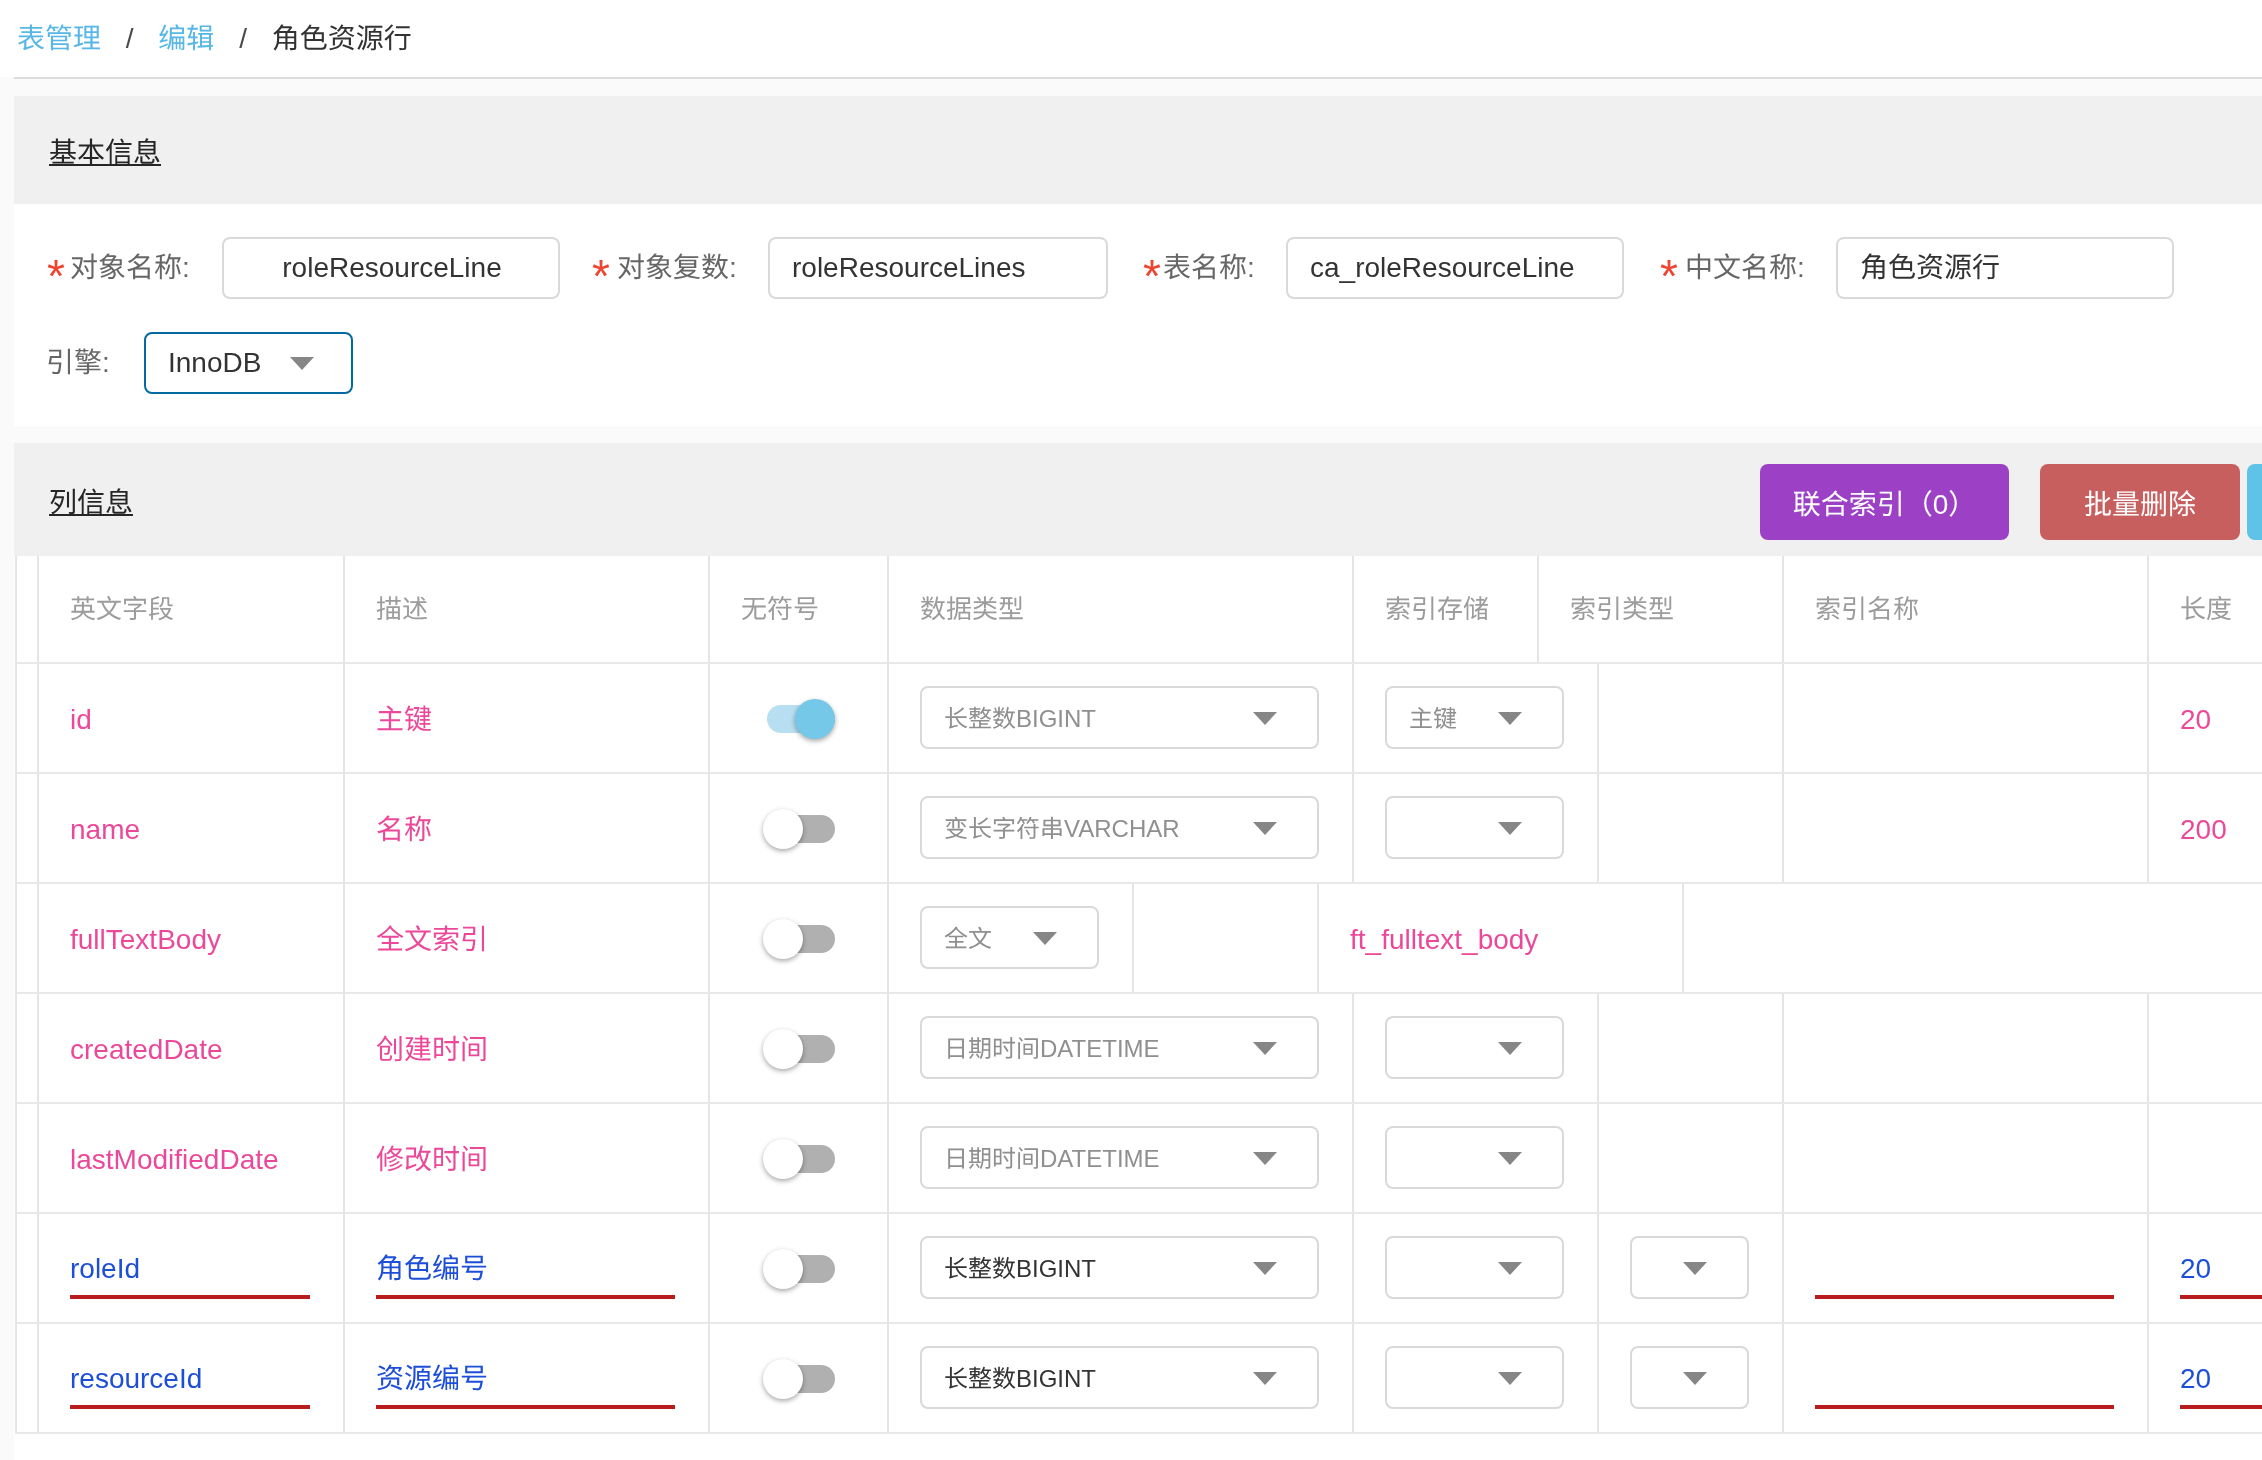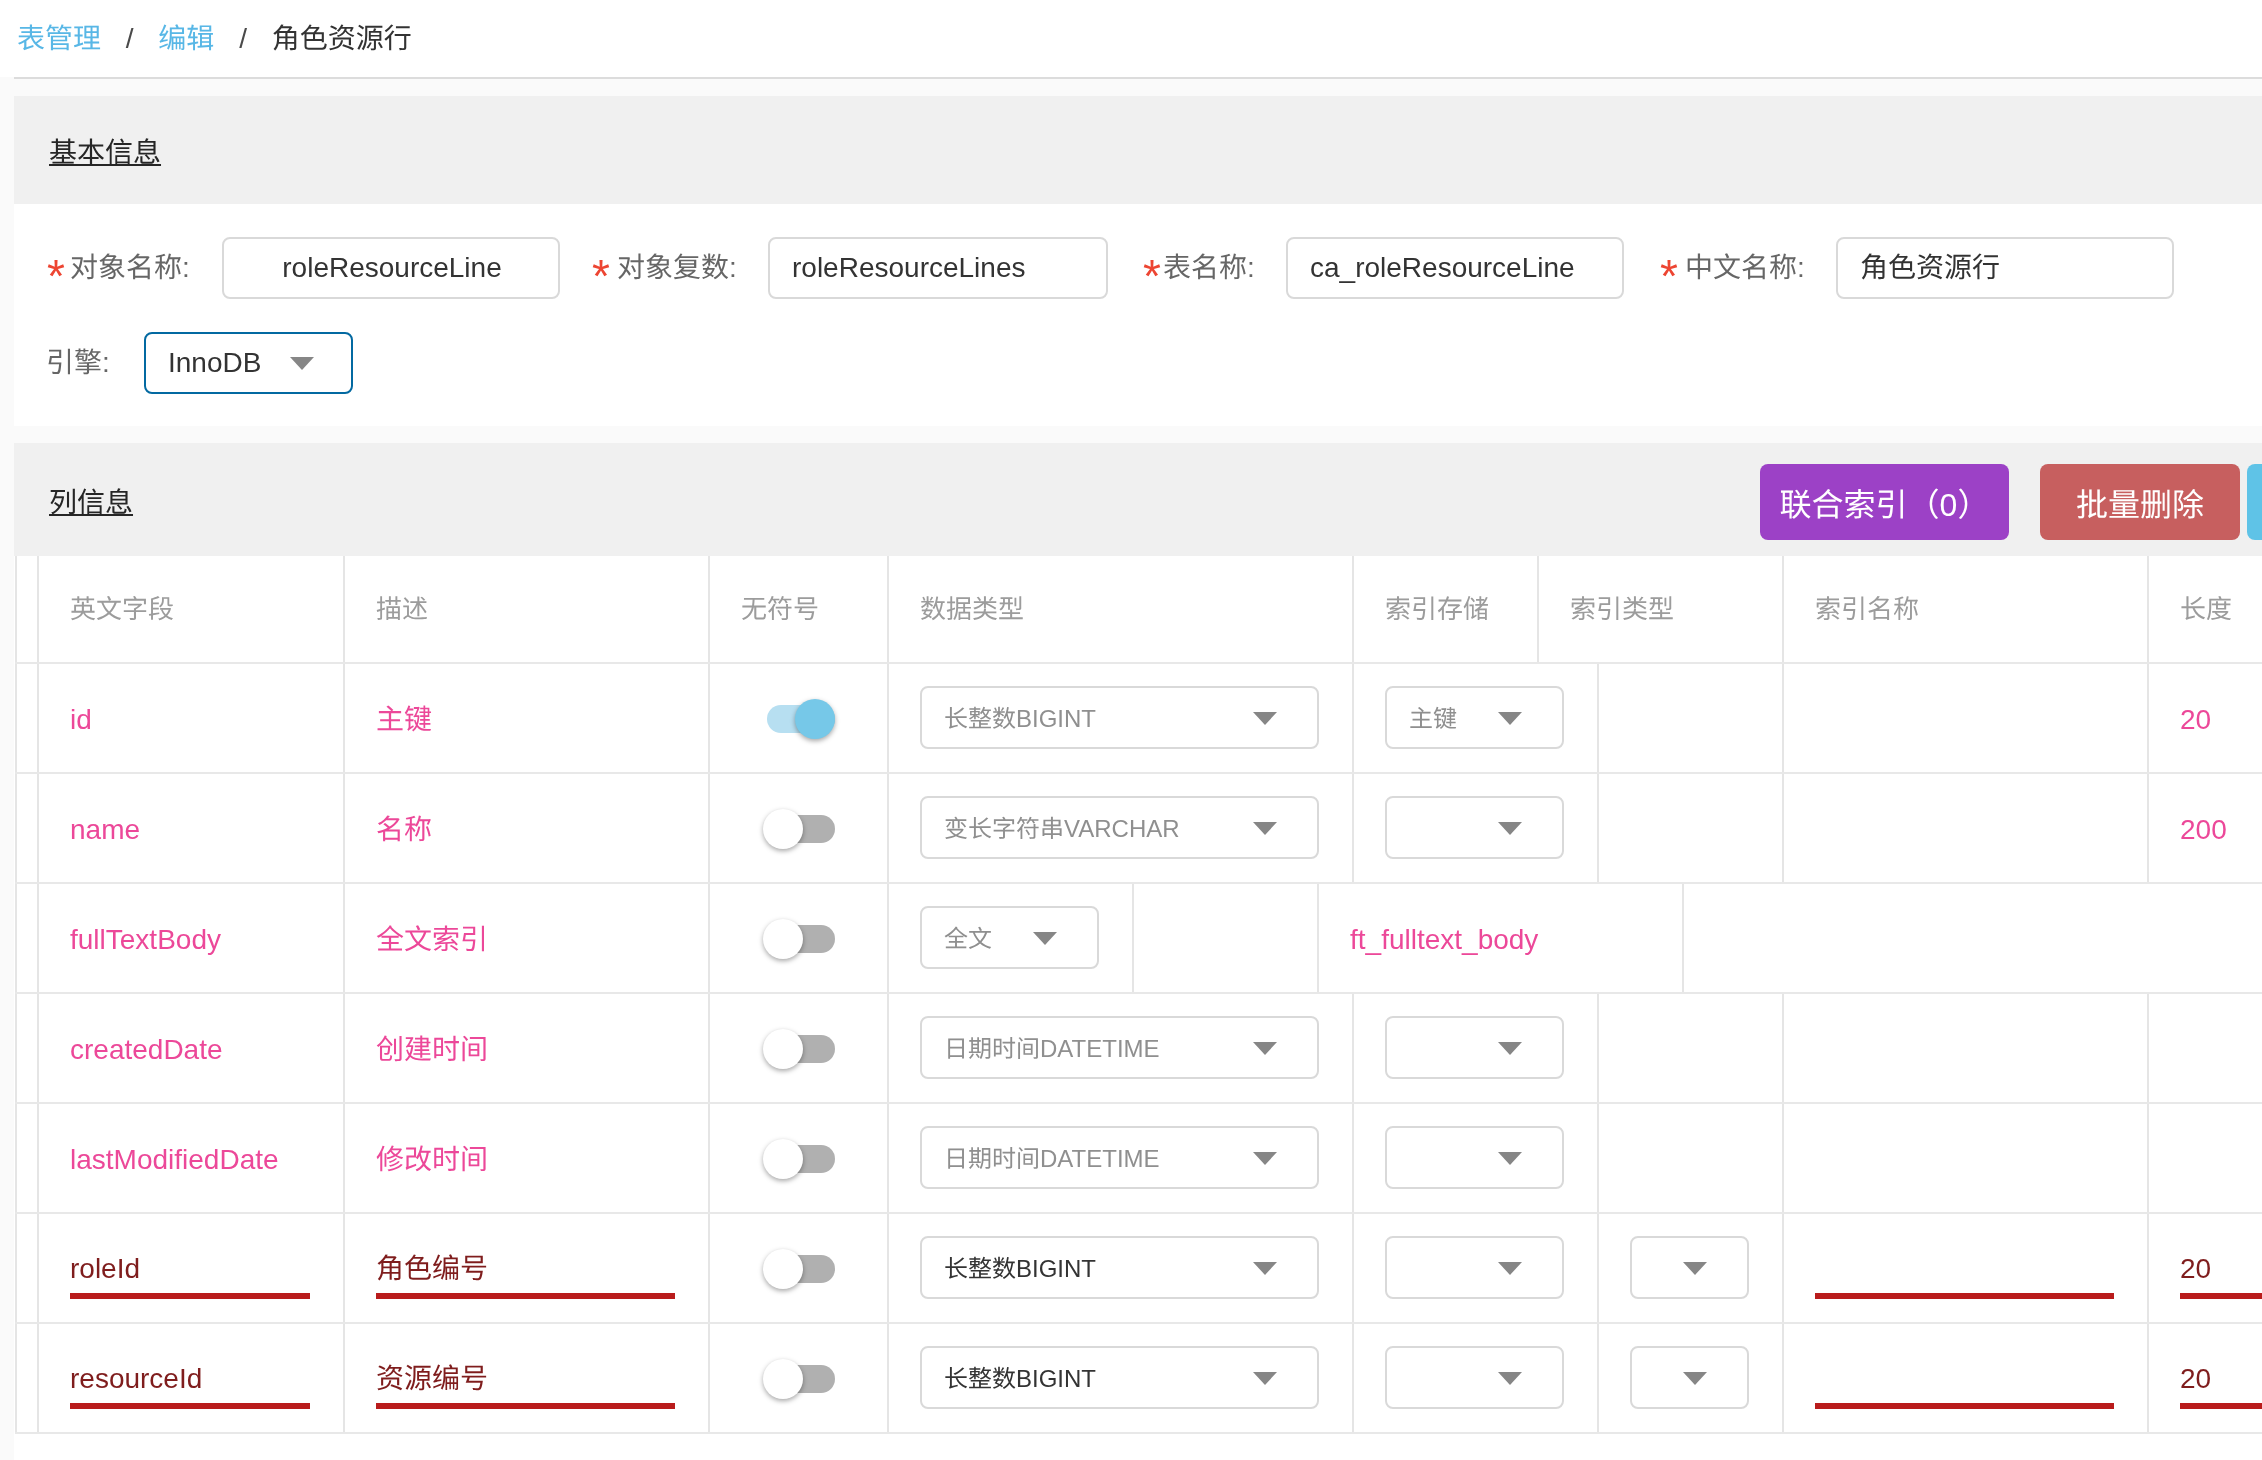--- a/index.html
+++ b/index.html
@@ -39,41 +39,41 @@
   .f2 .fi-star{left:578px} .f2 .fi-label{left:603px} .f2 .fi-input{left:754px; width:340px;}
   .f3 .fi-star{left:1129px} .f3 .fi-label{left:1149px} .f3 .fi-input{left:1272px; width:338px;}
   .f4 .fi-star{left:1646px} .f4 .fi-label{left:1671px} .f4 .fi-input{left:1822px; width:338px;}
   .fe .fi-label{left:32px}
   .fe .fi-select{left:130px; width:209px;}
 
   .ui-select { position:absolute; top:0; height:62px; border:2px solid #0369a1; border-radius:8px; background:#fff; font-size:28px; line-height:58px; padding-left:22px; color:#333; cursor:pointer; }
   .ui-select .caret { position:absolute; right:37px; top:50%; margin-top:-6px; width:0; height:0; border-left:12px solid transparent; border-right:12px solid transparent; border-top:13px solid #868686; }
 
   
-  .btn { position:absolute; top:21px; height:76px; border:none; border-radius:8px; color:#fff; font-size:32px; font-family:inherit; text-align:center; cursor:pointer; white-space:nowrap; }
+  .btn { position:absolute; top:21px; height:76px; border:none; border-radius:8px; color:#fff; font-size:28px; font-family:inherit; text-align:center; cursor:pointer; white-space:nowrap; }
   .btn-union { left:1746px; width:249px; background:#9c41c6; }
   .btn-del   { left:2026px; width:200px; background:#c75f5f; }
   .btn-add   { left:2233px; width:180px; background:#5fc3e7; }
 
   
   .tbl { position:absolute; left:1px; top:113px; width:2590px; }
   .tr { position:relative; display:flex; border-bottom:2px solid #e8e8e8; background:#fff; }
   .tr.head { height:108px; }
   .tr.body { height:110px; }
   .td { position:relative; flex:none; border-left:2px solid #e5e5e5; height:100%; }
   .td.c0{width:22px} .td.c1{width:306px} .td.c2{width:365px} .td.c3{width:179px}
   .td.c4{width:465px} .td.c5{width:245px} .td.c6{width:185px} .td.c7{width:365px}
   .td.c8{width:458px; border-right:none;}
   .th-label { position:absolute; left:31px; top:0; height:106px; line-height:106px; font-size:26px; color:#9c9c9c; white-space:nowrap; }
   .cell-text { position:absolute; left:31px; top:0; height:108px; line-height:112px; font-size:28px; color:#ec4899; white-space:nowrap; }
   .cell-select { position:absolute; left:31px; right:33px; top:22px; height:63px; border:2px solid #d9d9d9; border-radius:8px; background:#fff; font-size:24px; line-height:62px; padding-left:22px; cursor:pointer; white-space:nowrap; }
   .cell-select.gray { color:#8f8f8f; }
   .cell-select.dark { color:#333; }
   .cell-select .caret { position:absolute; right:40px; top:50%; margin-top:-6px; width:0; height:0; border-left:12px solid transparent; border-right:12px solid transparent; border-top:13px solid #868686; }
-  .cell-uinput { position:absolute; left:31px; right:33px; top:22px; height:63px; border-bottom:6px solid #b91c1c; font-size:28px; line-height:66px; color:#7f1d1d; white-space:nowrap; }
+  .cell-uinput { position:absolute; left:31px; right:33px; top:22px; height:63px; border-bottom:4px solid #b91c1c; font-size:28px; line-height:66px; color:#1d4ed8; white-space:nowrap; }
   
   .switch { position:absolute; left:50%; top:41px; width:68px; height:28px; margin-left:-32px; border-radius:14px; cursor:pointer; }
   .switch .knob { position:absolute; top:50%; width:40px; height:40px; margin-top:-20px; border-radius:50%; box-shadow:0 2px 5px rgba(0,0,0,0.35); }
   .switch.on  { background:#b7dff1; }
   .switch.on .knob { left:28px; background:#76c8e8; }
   .switch.off { background:#b0b0b0; }
   .switch.off .knob { left:-4px; background:#fff; }
 </style>
 </head>
 <body>

